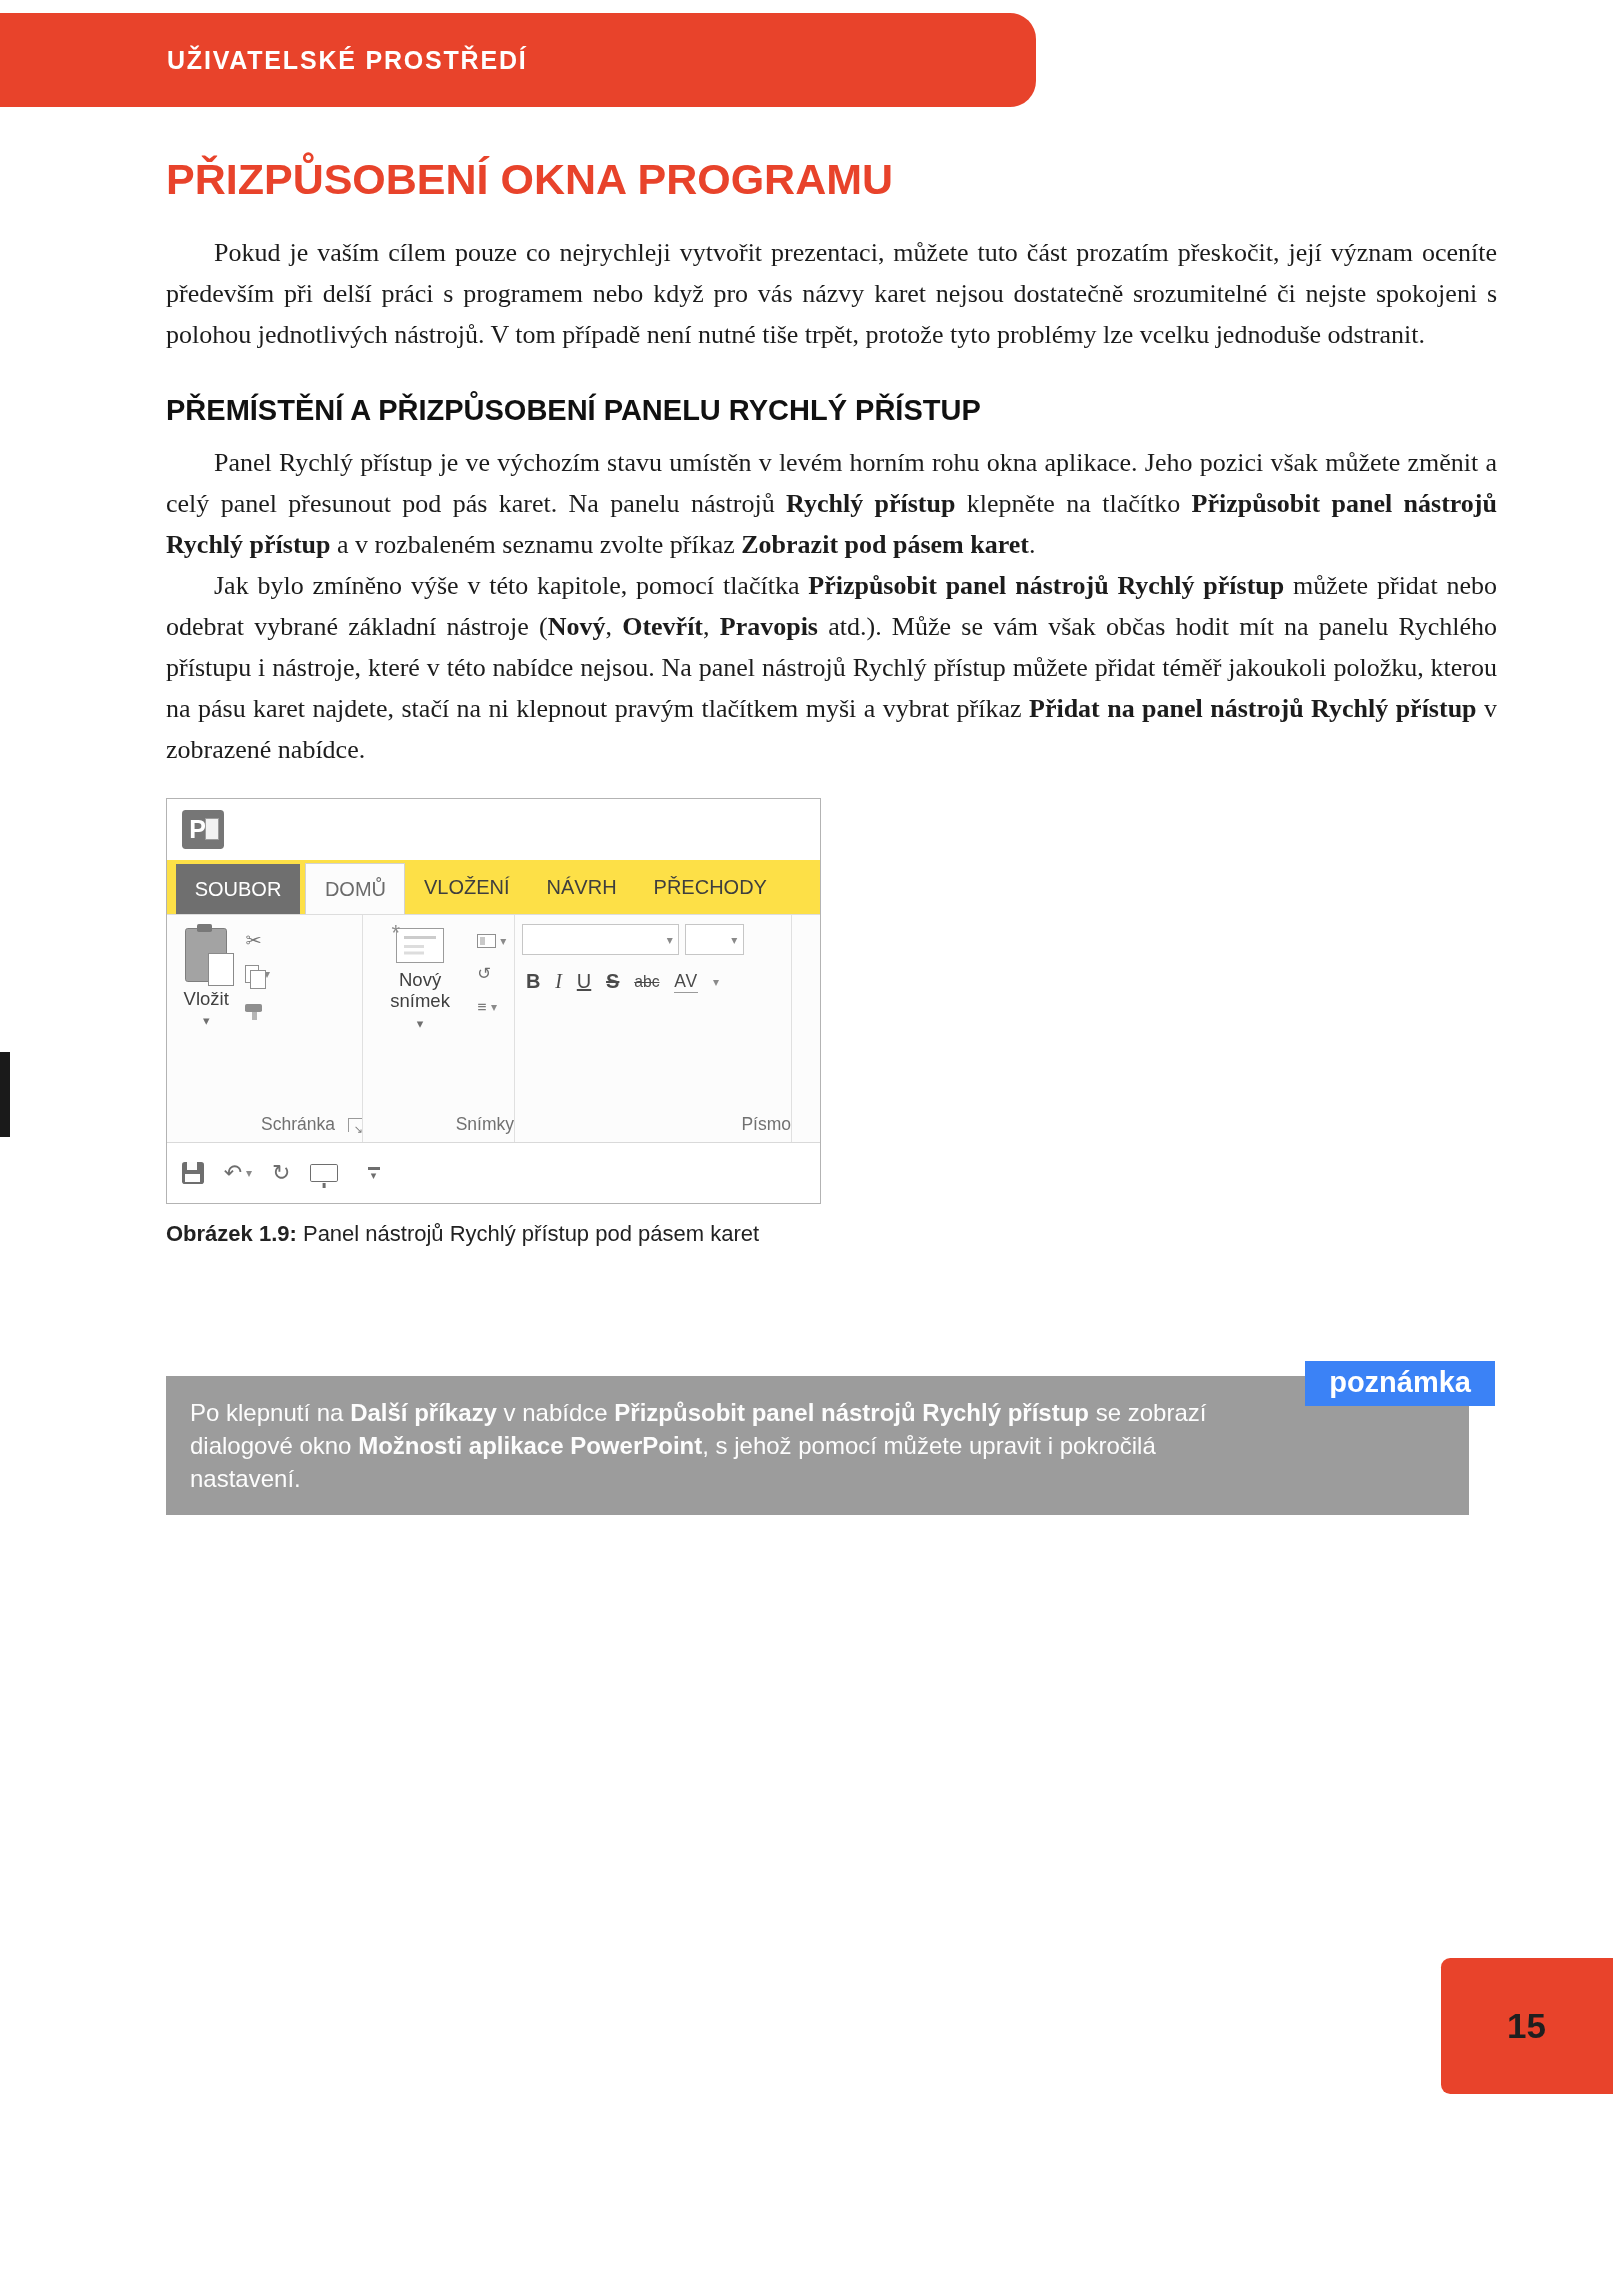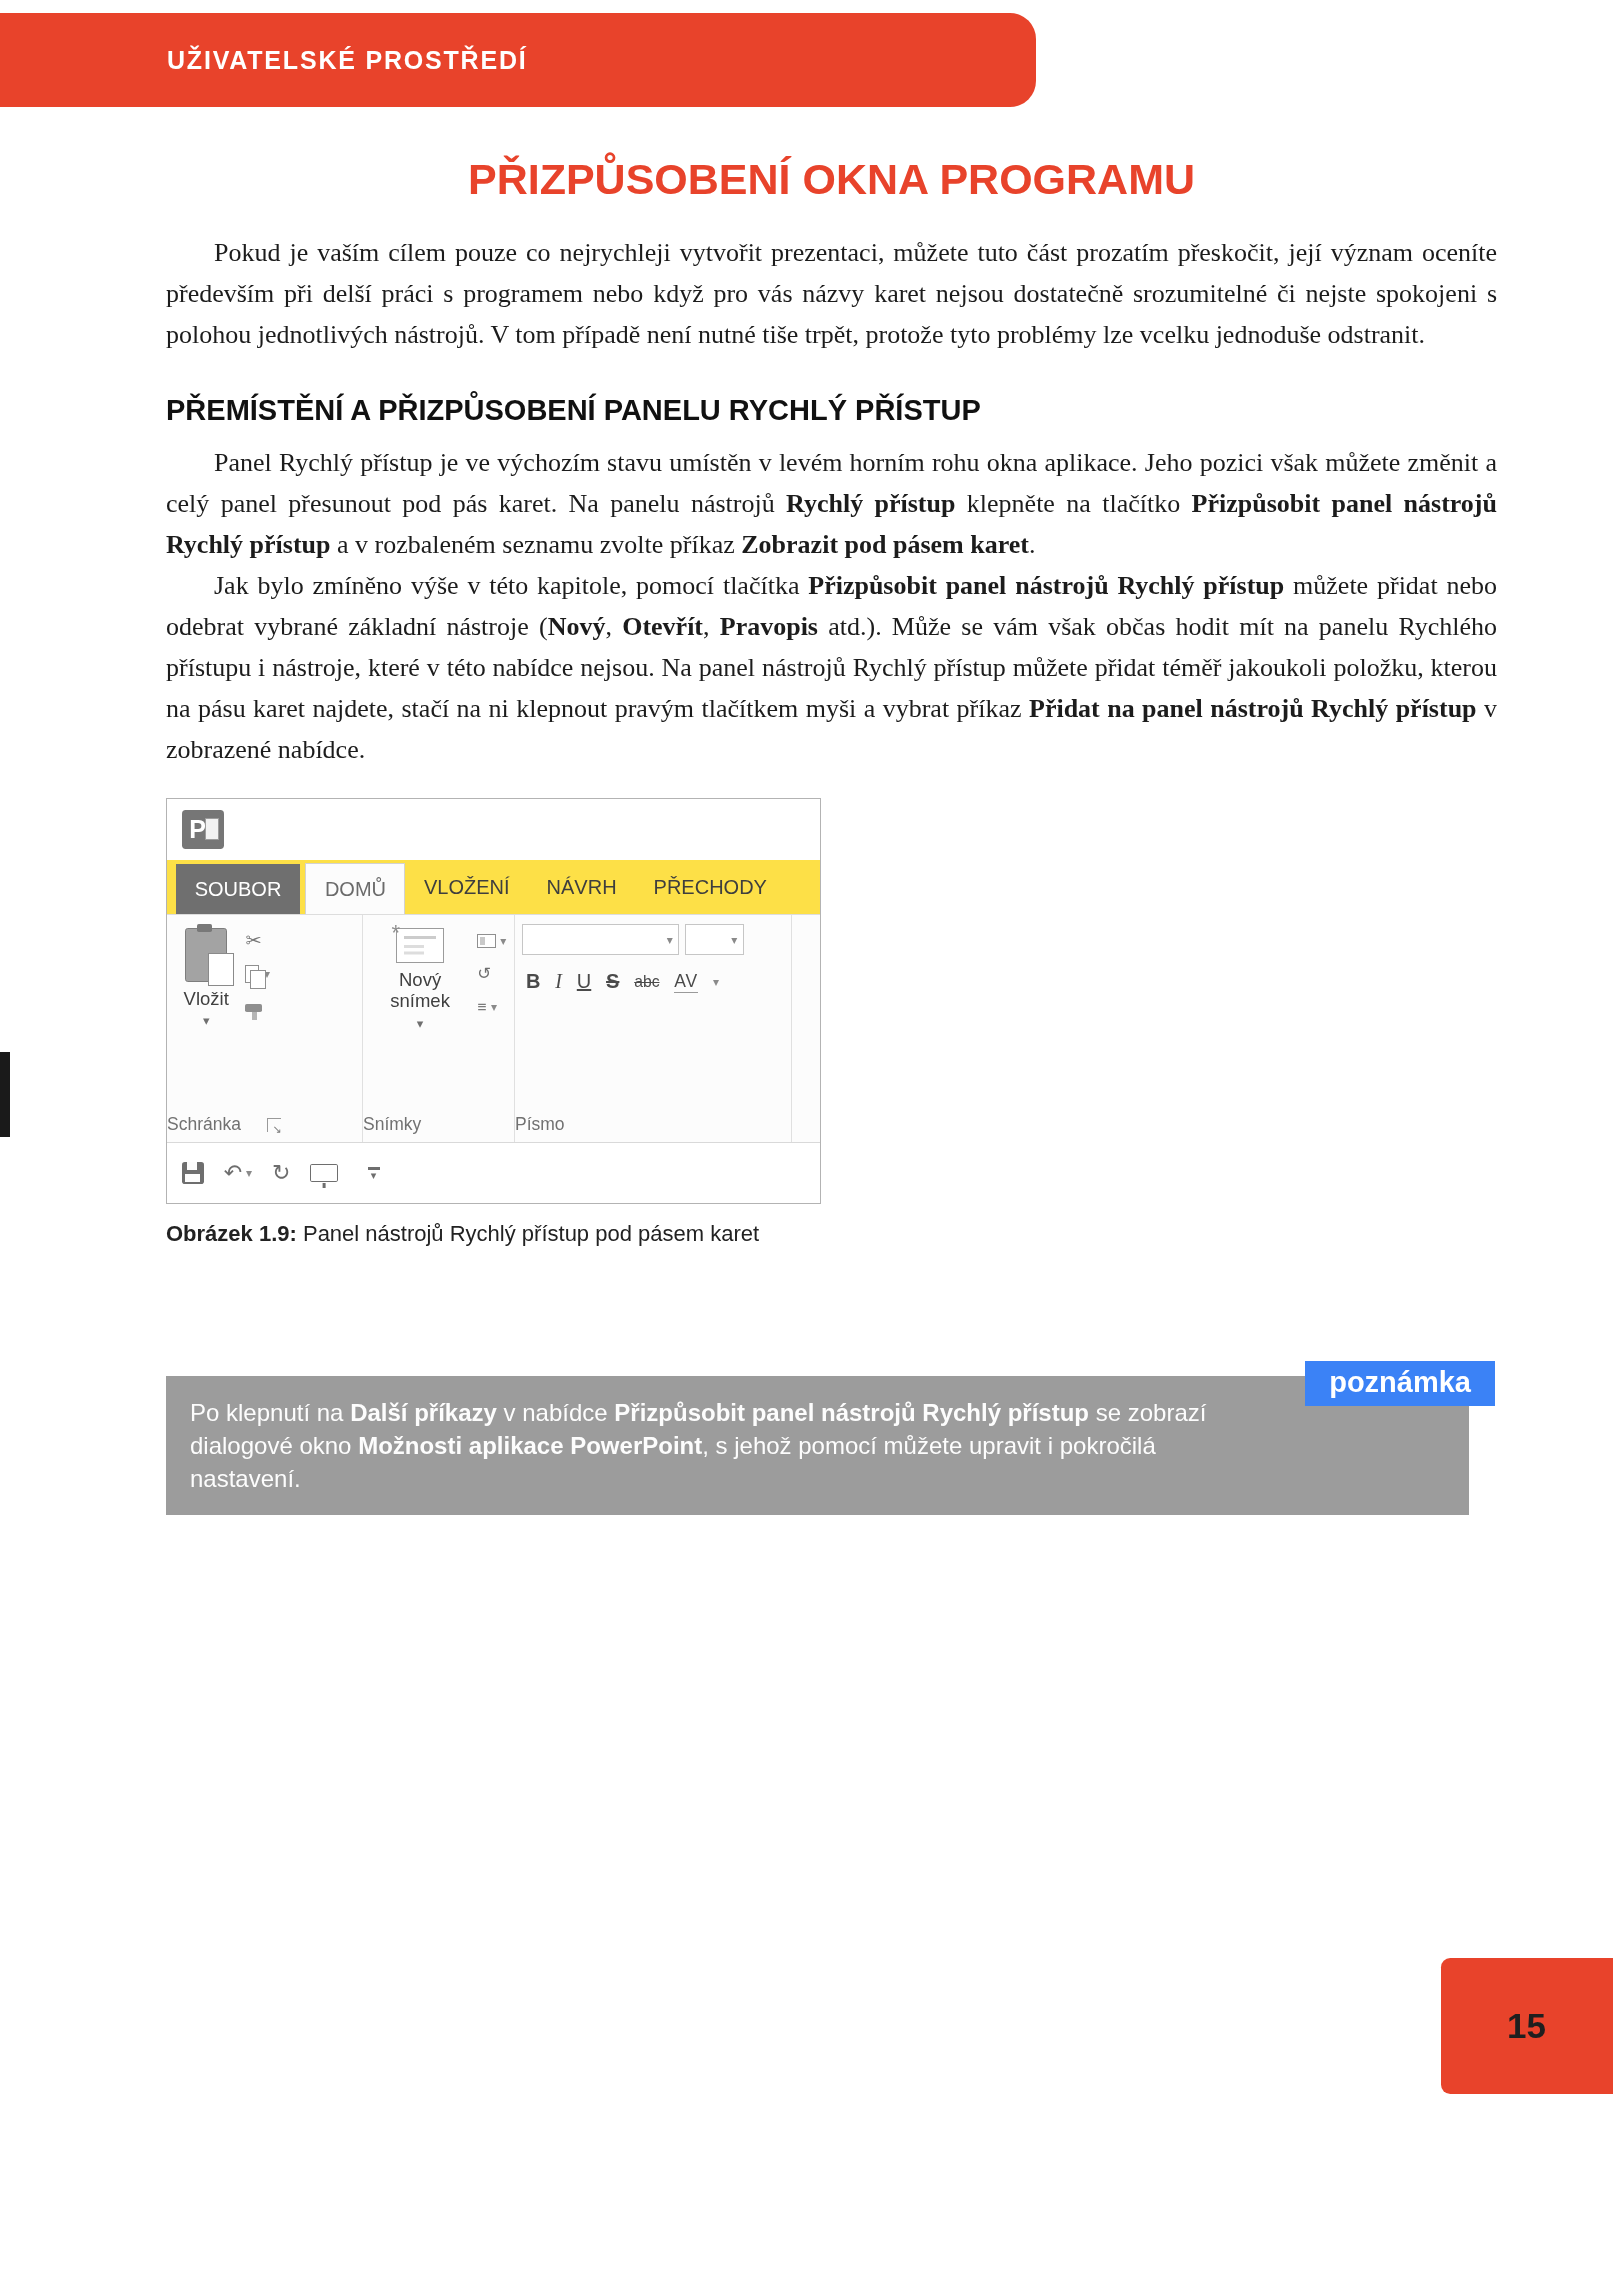--- a/index.html
+++ b/index.html
@@ -45,21 +45,20 @@
     left: 166px; top: 155px;
     width: 1331px;
   }
   .page-title {
     font-family: "Liberation Sans", sans-serif;
     font-weight: bold;
     font-size: 43px;
     line-height: 1.15;
     color: #e8432b;
     margin-bottom: 28px;
-    text-align: center;
   }
   p.body {
     font-size: 26px;
     line-height: 41px;
     color: #1c1c1c;
     text-align: justify;
     text-indent: 48px;
   }
   .section-heading {
     font-family: "Liberation Sans", sans-serif;
@@ -100,22 +99,22 @@
     border:0.9px solid #d2d2d2;
     border-bottom:none;
     margin-top:3px;
   }
 
   .ss-ribbon { flex:1; background:#fcfcfc; display:flex; align-items:stretch; }
   .rgroup { display:flex; flex-direction:column; border-right:0.9px solid #e0e0e0; }
   .rg-content { flex:1; display:flex; padding:9.2px 7.4px 0 7.4px; }
   .rg-label {
     height: 35px;
-    display:flex; align-items:center; justify-content:flex-start;
-    font-size:17.5px; color:#717171; gap:26px;
+    display:flex; align-items:center; justify-content:flex-end;
+    font-size:17.5px; color:#717171; gap:13px;
   }
   .launcher { position:relative; width:14px; height:14px; border-top:0.9px solid #9a9a9a; border-left:0.9px solid #9a9a9a; display:inline-block; }
   .launcher::after { content:"\2198"; position:absolute; right:-0.9px; bottom:-3.7px; font-size:11px; color:#7c7c7c; line-height:1; }
 
   .bigbtn {
     display:flex; flex-direction:column; align-items:center;
     gap:5.5px; padding:3.7px 9.2px;
     font-size:18.5px; color:#404040; text-align:center;
   }
   .biglabel { line-height:1.15; }

